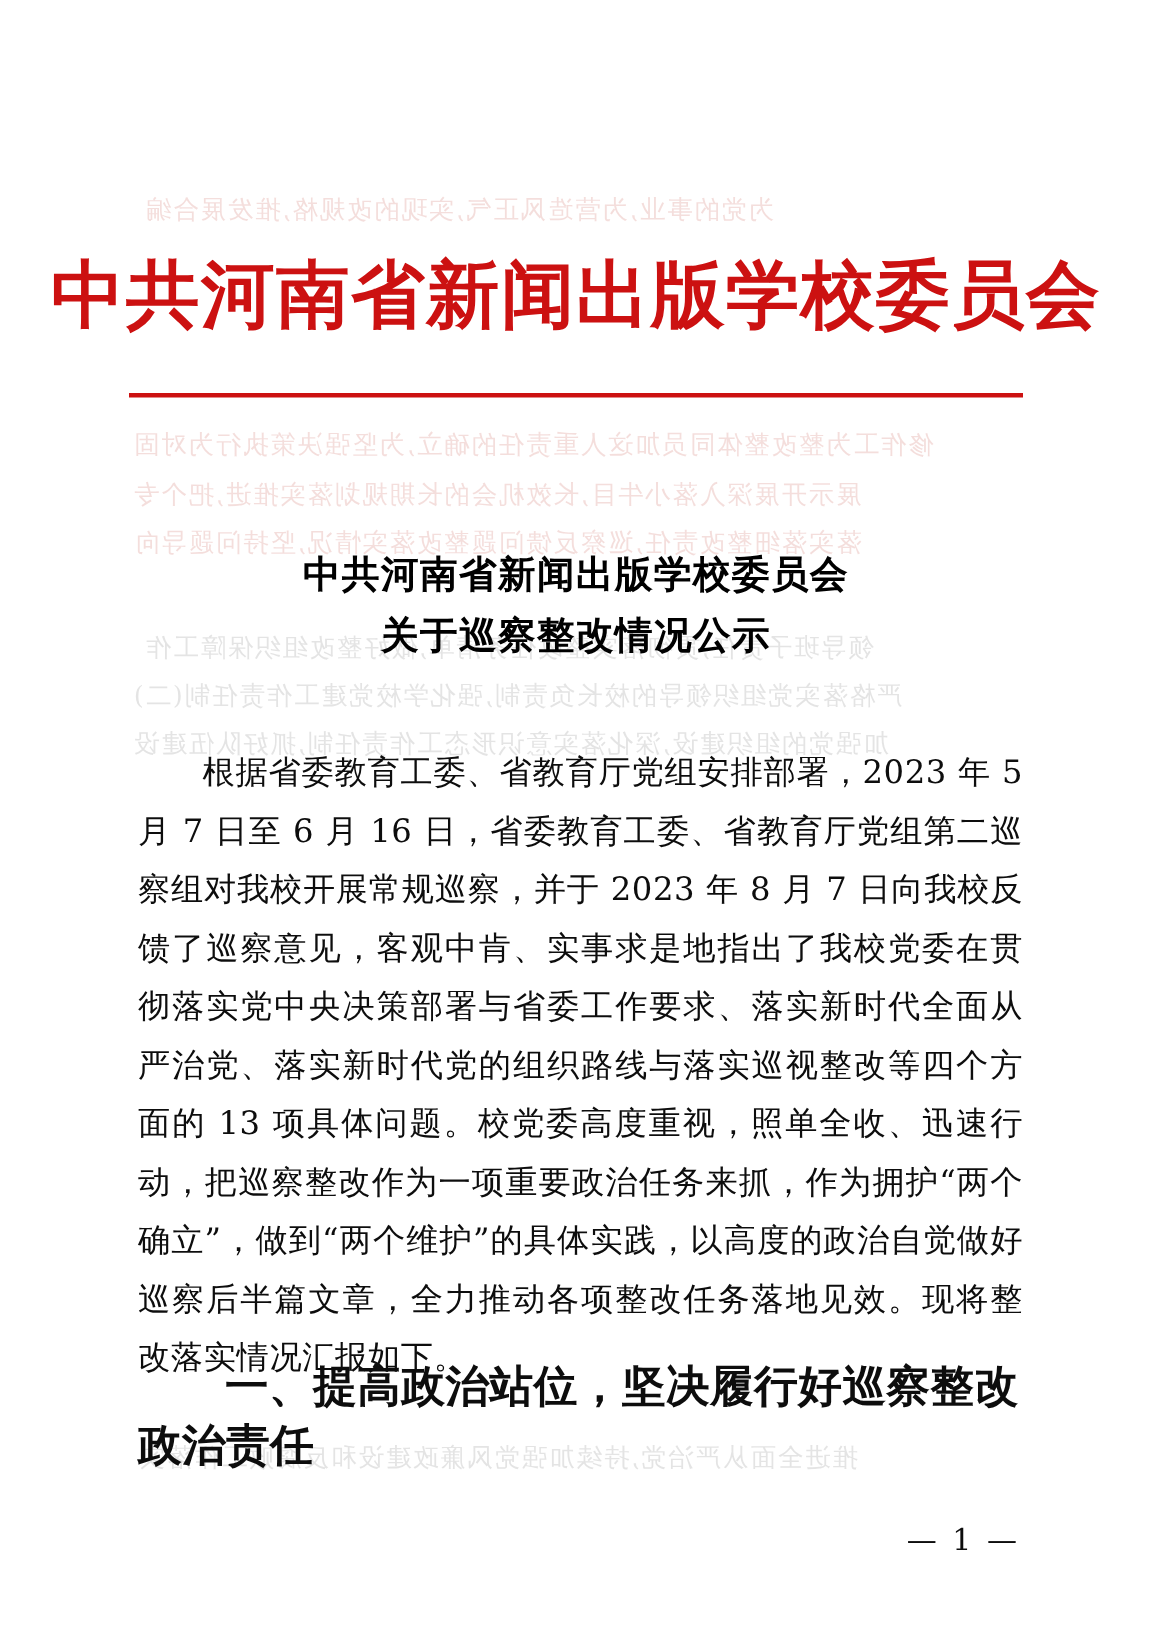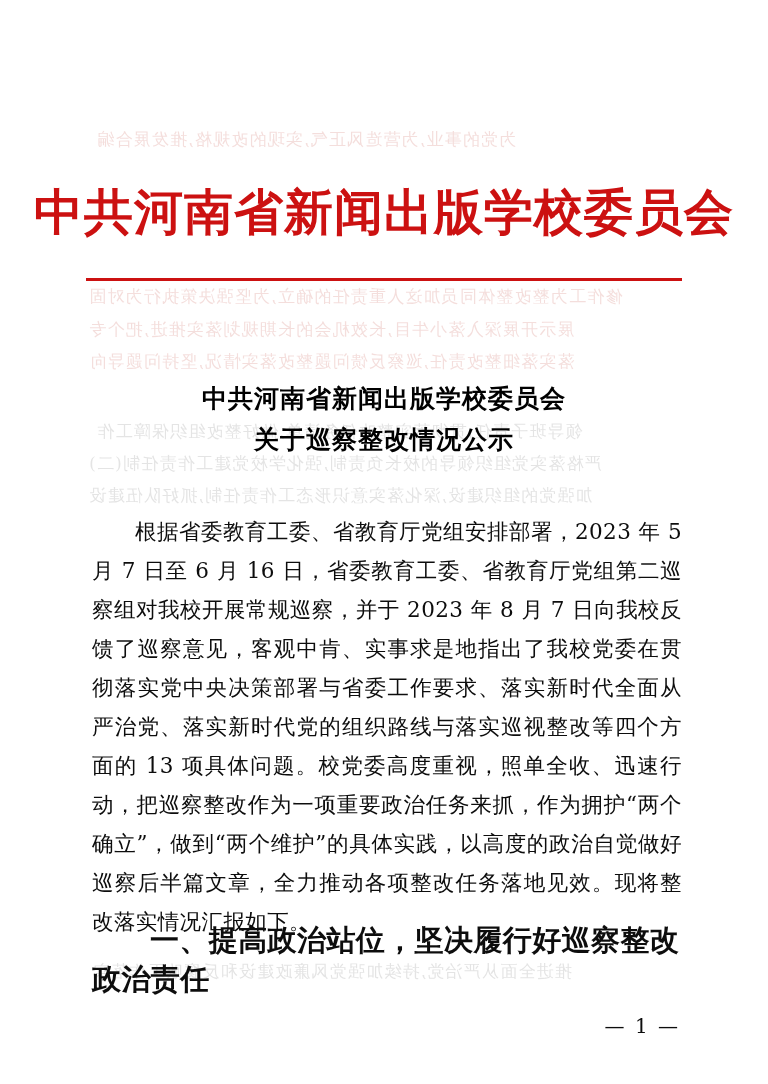--- a/index.html
+++ b/index.html
@@ -34,21 +34,20 @@
     user-select: none;
   }
   .ghost.red {
     color: rgba(190, 60, 50, 0.17);
   }
 
   .page {
     position: absolute;
     inset: 0;
     z-index: 2;
-    margin-top: 16px;
   }
 
   
   .masthead {
     position: absolute;
     top: 168px;
     left: 0;
     right: 0;
     text-align: center;
   }

